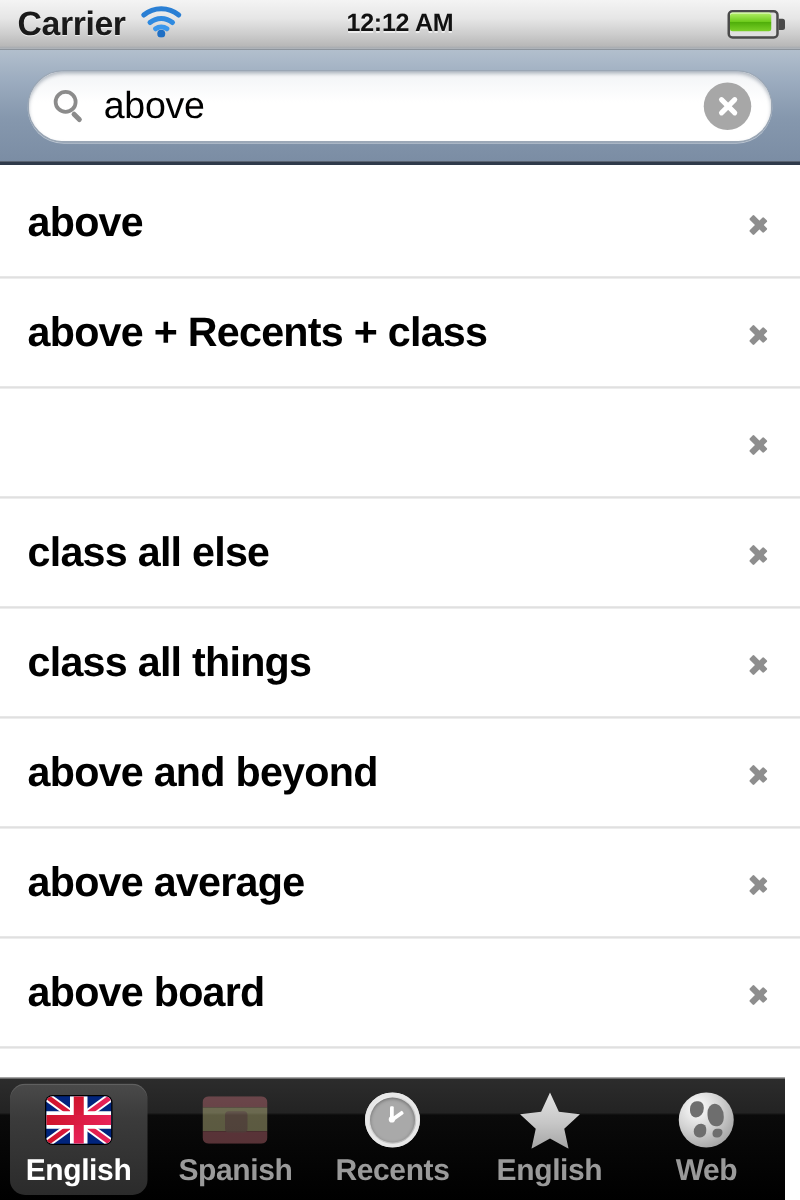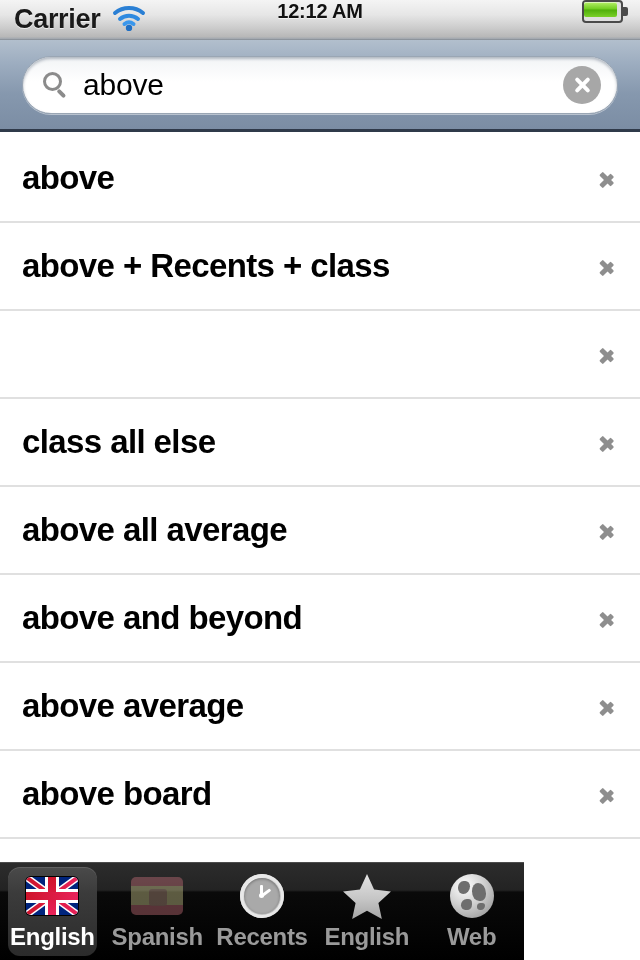--- a/index.html
+++ b/index.html
@@ -8,21 +8,21 @@
     font-family:"Liberation Sans", sans-serif;
     background:#ffffff; overflow:hidden;
   }
   #screen { position:relative; width:640px; height:960px; overflow:hidden; }
 
   
   .statusbar{
     position:absolute; top:0; left:0; width:640px; height:40px;
     background:linear-gradient(to bottom,#f4f4f4 0%,#e6e6e6 38%,#cdcdcd 70%,#b8b8b8 94%,#9fa6ae 100%);
     border-bottom:1px solid #8d949c;
-    display:flex; 
+    display:flex; align-items:center;
   }
   .sb-left{ display:flex; align-items:center; margin-left:14px; gap:12px; }
   .sb-carrier{
     font-size:27px; font-weight:bold; color:#1a1a1a;
     letter-spacing:-0.3px; text-shadow:0 1px 0 rgba(255,255,255,.65);
   }
   .sb-clock{
     position:absolute; left:0; width:640px; text-align:center;
     font-size:20px; font-weight:bold; color:#111;
     letter-spacing:-0.2px; text-shadow:0 1px 0 rgba(255,255,255,.6);
@@ -114,21 +114,21 @@
   .chev::before, .chev::after{
     content:""; position:absolute; left:1px;
     width:16px; height:5px; background:#8e8e8e; border-radius:1px;
   }
   .chev::before{ top:6px;  transform:rotate(45deg);  transform-origin:left center; }
   .chev::after { top:19px; transform:rotate(-45deg); transform-origin:left center; }
   .row-partial{ border-bottom:none; height:26px; }
 
   
   .tabbar{
-    position:absolute; bottom:0; left:0; width:524px; height:98px;
+    position:absolute; bottom:0; left:0; width:628px; height:98px;
     background:linear-gradient(to bottom,#2c2c2c 0%,#232323 28%,#0a0a0a 30%,#000000 100%);
     border-top:1px solid #4c4c4c;
     display:flex; align-items:stretch;
   }
   .tab{
     flex:1; position:relative;
     display:flex; flex-direction:column; align-items:center; justify-content:center;
     gap:4px;
   }
   .tab .hl{
@@ -261,21 +261,21 @@
     <div class="row">
       <span class="chev"></span>
     </div>
 
     <div class="row">
       <span class="row-label">class all else</span>
       <span class="chev"></span>
     </div>
 
     <div class="row">
-      <span class="row-label">above all average</span>
+      <span class="row-label">class all things</span>
       <span class="chev"></span>
     </div>
 
     <div class="row">
       <span class="row-label">above and beyond</span>
       <span class="chev"></span>
     </div>
 
     <div class="row">
       <span class="row-label">above average</span>

